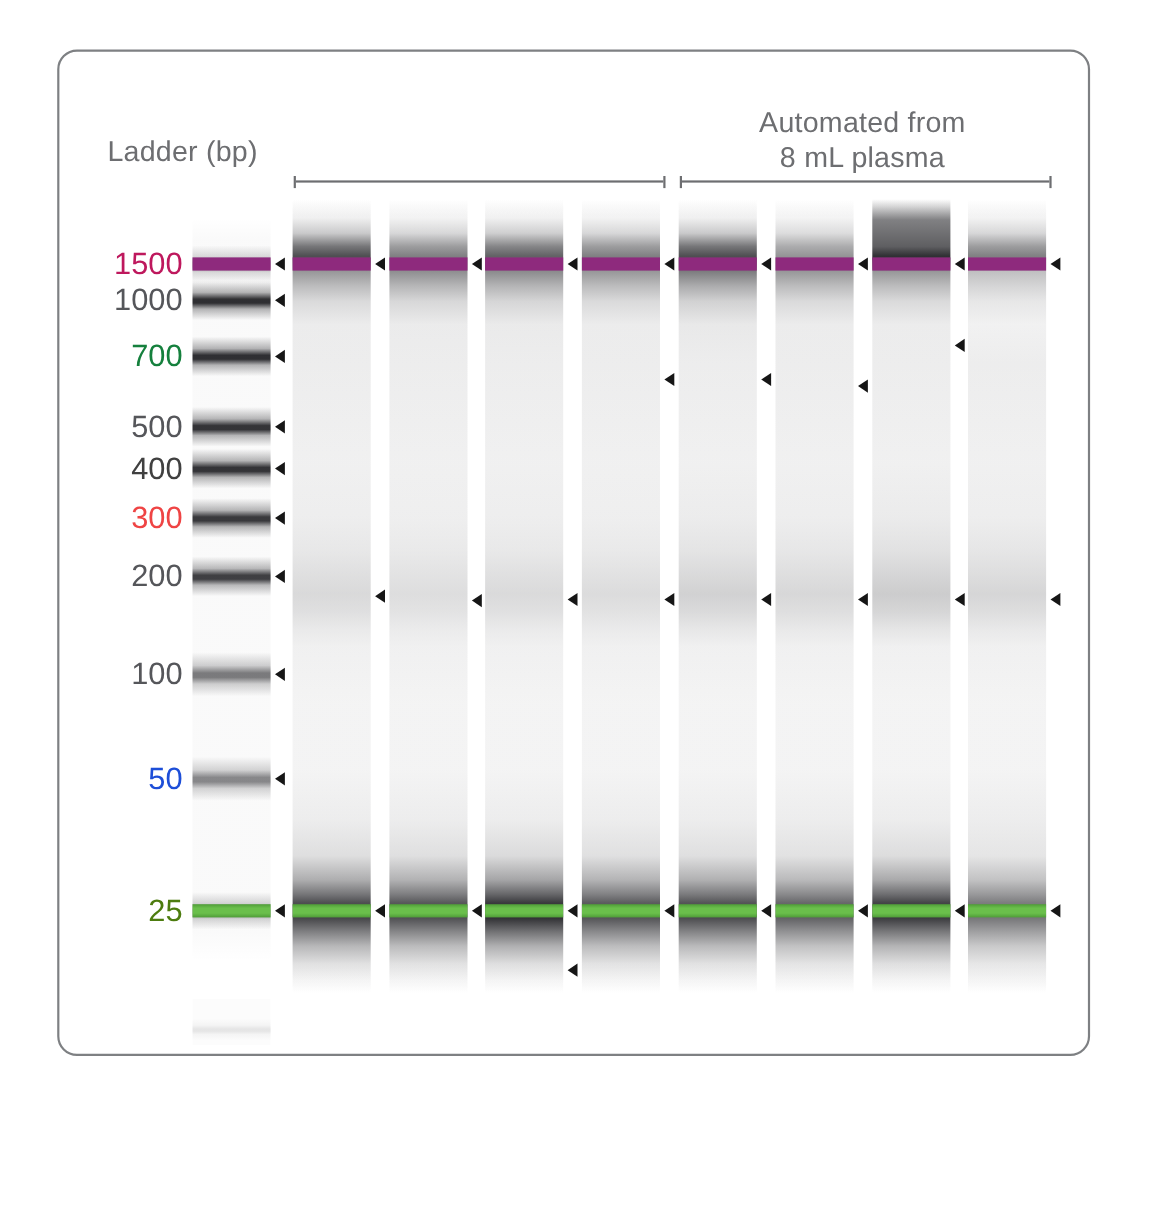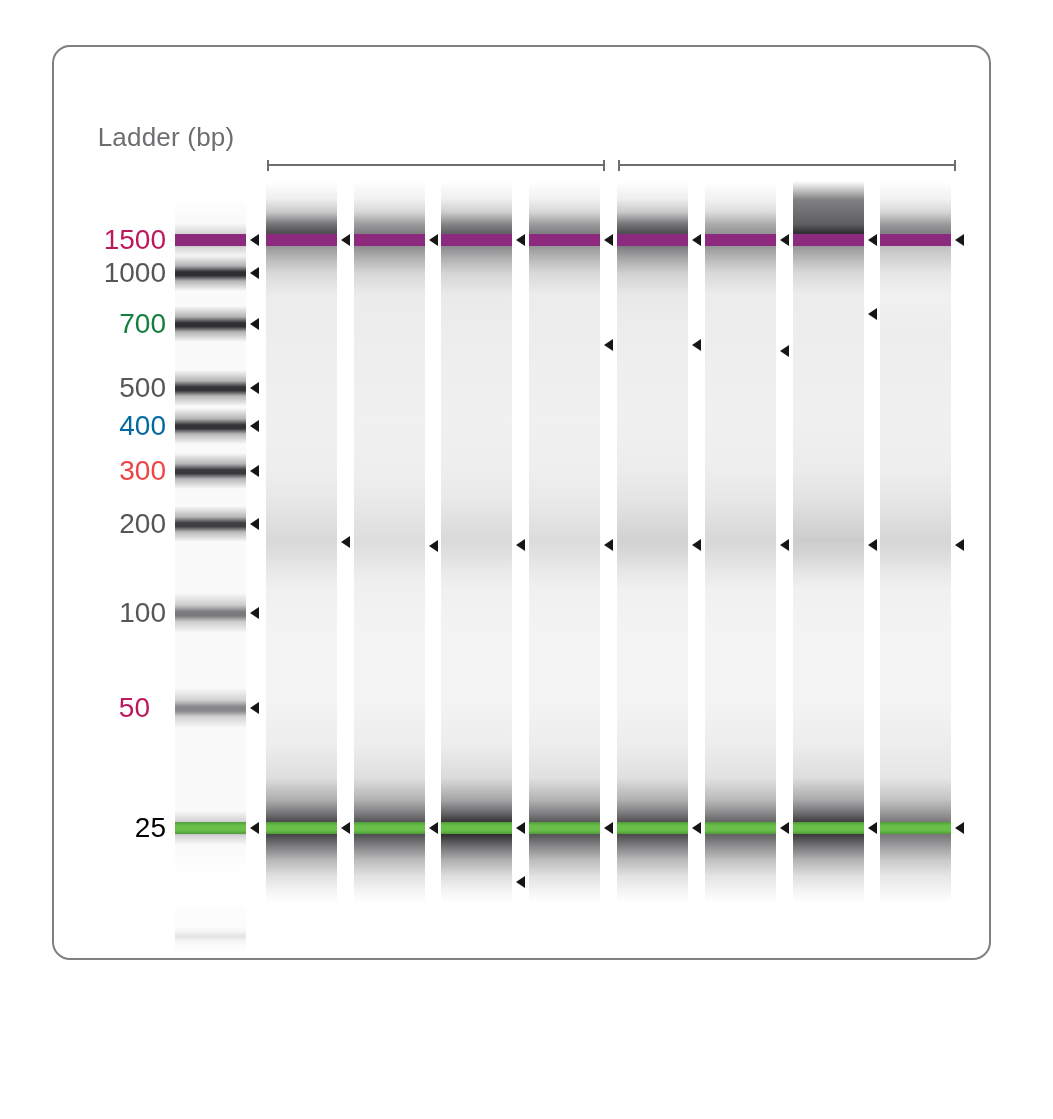--- a/index.html
+++ b/index.html
@@ -38,20 +38,24 @@
 </head>
 <body>
 
 <div class="root">
 
   <div class="panel"></div>
 
   <div class="hdr" style="left:86px; top:121px; width:160px;">Ladder (bp)</div>
 
 
+  <div class="hdr" style="left:624px; top:95px; width:320px;">
+    <span>Automated from</span><br>
+    <span>8 mL plasma</span>
+  </div>
 
   <div class="bracket" style="left:267px; top:160px; width:334px;"></div>
   <div class="bracket" style="left:618px; top:160px; width:334px;"></div>
 
   <div id="gel-area" style="position:absolute; left:0; top:0; width:1053px; height:1119px;">
       <div class="strip" style="left: 175px; top: 198px; width: 71px; height: 676px; background: linear-gradient(rgba(30, 30, 34, 0) 0%, rgba(30, 30, 34, 0.024) 3%, rgba(30, 30, 34, 0.024) 96%, rgba(30, 30, 34, 0) 100%);"></div>
       <div class="strip" style="left: 175px; top: 908px; width: 71px; height: 42px; background: rgba(30, 30, 34, 0.01);"></div>
       <div class="band" style="left: 175px; top: 926px; width: 71px; height: 20px; background: linear-gradient(rgba(30, 30, 34, 0) 0%, rgba(30, 30, 34, 0.035) 30%, rgba(30, 30, 34, 0.1) 47%, rgba(30, 30, 34, 0.1) 57%, rgba(30, 30, 34, 0.035) 72%, rgba(30, 30, 34, 0) 100%);"></div>
       <div class="ladder-num" style="left: 76px; top: 224px; color: #be185d;">1500</div>
       <div class="band" style="left: 175px; top: 223px; width: 71px; height: 34px; background: linear-gradient(rgba(30, 30, 34, 0) 0%, rgba(30, 30, 34, 0.157) 30%, rgba(30, 30, 34, 0.45) 47%, rgba(30, 30, 34, 0.45) 57%, rgba(30, 30, 34, 0.157) 72%, rgba(30, 30, 34, 0) 100%);"></div>
@@ -59,36 +63,36 @@
       <div class="marker" style="left: 250px; top: 234px;"></div>
       <div class="ladder-num" style="left: 76px; top: 257px; color: rgb(85, 86, 90);">1000</div>
       <div class="band" style="left: 175px; top: 255px; width: 71px; height: 36px; background: linear-gradient(rgba(30, 30, 34, 0) 0%, rgba(30, 30, 34, 0.32) 30%, rgba(30, 30, 34, 0.92) 47%, rgba(30, 30, 34, 0.92) 57%, rgba(30, 30, 34, 0.32) 72%, rgba(30, 30, 34, 0) 100%);"></div>
       <div class="marker" style="left: 250px; top: 267px;"></div>
       <div class="ladder-num" style="left: 76px; top: 308px; color: #15803d;">700</div>
       <div class="band" style="left: 175px; top: 306px; width: 71px; height: 36px; background: linear-gradient(rgba(30, 30, 34, 0) 0%, rgba(30, 30, 34, 0.32) 30%, rgba(30, 30, 34, 0.92) 47%, rgba(30, 30, 34, 0.92) 57%, rgba(30, 30, 34, 0.32) 72%, rgba(30, 30, 34, 0) 100%);"></div>
       <div class="marker" style="left: 250px; top: 318px;"></div>
       <div class="ladder-num" style="left: 76px; top: 372px; color: rgb(85, 86, 90);">500</div>
       <div class="band" style="left: 175px; top: 370px; width: 71px; height: 36px; background: linear-gradient(rgba(30, 30, 34, 0) 0%, rgba(30, 30, 34, 0.314) 30%, rgba(30, 30, 34, 0.9) 47%, rgba(30, 30, 34, 0.9) 57%, rgba(30, 30, 34, 0.314) 72%, rgba(30, 30, 34, 0) 100%);"></div>
       <div class="marker" style="left: 250px; top: 382px;"></div>
-      <div class="ladder-num" style="left: 76px; top: 410px; color: #0369a1;">400</div>
+      <div class="ladder-num" style="left: 76px; top: 410px; color: #404040;">400</div>
       <div class="band" style="left: 175px; top: 408px; width: 71px; height: 36px; background: linear-gradient(rgba(30, 30, 34, 0) 0%, rgba(30, 30, 34, 0.314) 30%, rgba(30, 30, 34, 0.9) 47%, rgba(30, 30, 34, 0.9) 57%, rgba(30, 30, 34, 0.314) 72%, rgba(30, 30, 34, 0) 100%);"></div>
       <div class="marker" style="left: 250px; top: 420px;"></div>
       <div class="ladder-num" style="left: 76px; top: 455px; color: #ef4444;">300</div>
       <div class="band" style="left: 175px; top: 453px; width: 71px; height: 36px; background: linear-gradient(rgba(30, 30, 34, 0) 0%, rgba(30, 30, 34, 0.31) 30%, rgba(30, 30, 34, 0.88) 47%, rgba(30, 30, 34, 0.88) 57%, rgba(30, 30, 34, 0.31) 72%, rgba(30, 30, 34, 0) 100%);"></div>
       <div class="marker" style="left: 250px; top: 465px;"></div>
       <div class="ladder-num" style="left: 76px; top: 508px; color: rgb(85, 86, 90);">200</div>
       <div class="band" style="left: 175px; top: 506px; width: 71px; height: 36px; background: linear-gradient(rgba(30, 30, 34, 0) 0%, rgba(30, 30, 34, 0.298) 30%, rgba(30, 30, 34, 0.85) 47%, rgba(30, 30, 34, 0.85) 57%, rgba(30, 30, 34, 0.298) 72%, rgba(30, 30, 34, 0) 100%);"></div>
       <div class="marker" style="left: 250px; top: 518px;"></div>
       <div class="ladder-num" style="left: 76px; top: 597px; color: rgb(85, 86, 90);">100</div>
       <div class="band" style="left: 175px; top: 593px; width: 71px; height: 40px; background: linear-gradient(rgba(30, 30, 34, 0) 0%, rgba(30, 30, 34, 0.204) 30%, rgba(30, 30, 34, 0.58) 47%, rgba(30, 30, 34, 0.58) 57%, rgba(30, 30, 34, 0.204) 72%, rgba(30, 30, 34, 0) 100%);"></div>
       <div class="marker" style="left: 250px; top: 607px;"></div>
-      <div class="ladder-num" style="left: 60px; top: 692px; color: #be185d;">50</div>
+      <div class="ladder-num" style="left: 76px; top: 692px; color: #1d4ed8;">50</div>
       <div class="band" style="left: 175px; top: 688px; width: 71px; height: 40px; background: linear-gradient(rgba(30, 30, 34, 0) 0%, rgba(30, 30, 34, 0.18) 30%, rgba(30, 30, 34, 0.52) 47%, rgba(30, 30, 34, 0.52) 57%, rgba(30, 30, 34, 0.18) 72%, rgba(30, 30, 34, 0) 100%);"></div>
       <div class="marker" style="left: 250px; top: 702px;"></div>
-      <div class="ladder-num" style="left: 76px; top: 812px; color: #000000;">25</div>
+      <div class="ladder-num" style="left: 76px; top: 812px; color: #4d7c0f;">25</div>
       <div class="band" style="left: 175px; top: 811px; width: 71px; height: 34px; background: linear-gradient(rgba(30, 30, 34, 0) 0%, rgba(30, 30, 34, 0.176) 30%, rgba(30, 30, 34, 0.5) 47%, rgba(30, 30, 34, 0.5) 57%, rgba(30, 30, 34, 0.176) 72%, rgba(30, 30, 34, 0) 100%);"></div>
       <div class="bar" style="left: 175px; top: 822px; width: 71px; height: 12px; background: linear-gradient(rgb(79, 156, 56), rgb(106, 191, 75) 30%, rgb(106, 191, 75) 68%, rgb(79, 156, 56));"></div>
       <div class="marker" style="left: 250px; top: 822px;"></div>
       <div class="lane" style="left: 266px; top: 181px; width: 71px; height: 722px; background: linear-gradient(rgba(30, 30, 34, 0) 0%, rgba(30, 30, 34, 0.035) 2.35%, rgba(30, 30, 34, 0.21) 4.29%, rgba(30, 30, 34, 0.596) 5.96%, rgba(30, 30, 34, 0.78) 7.2%, rgba(30, 30, 34, 0.44) 9.14%, rgba(30, 30, 34, 0.275) 10.94%, rgba(30, 30, 34, 0.137) 12.88%, rgba(30, 30, 34, 0.055) 15.79%, rgba(30, 30, 34, 0.05) 20.64%, rgba(30, 30, 34, 0.035) 33.1%, rgba(30, 30, 34, 0.047) 40.03%, rgba(30, 30, 34, 0.075) 44.18%, rgba(30, 30, 34, 0.114) 47.23%, rgba(30, 30, 34, 0.14) 49.72%, rgba(30, 30, 34, 0.114) 51.94%, rgba(30, 30, 34, 0.067) 54.16%, rgba(30, 30, 34, 0.035) 56.37%, rgba(30, 30, 34, 0.02) 63.57%, rgba(30, 30, 34, 0.02) 71.88%, rgba(30, 30, 34, 0.05) 78.12%, rgba(30, 30, 34, 0.118) 82.69%, rgba(30, 30, 34, 0.34) 85.73%, rgba(30, 30, 34, 0.596) 87.53%, rgba(30, 30, 34, 0.78) 88.64%, rgba(30, 30, 34, 0.808) 90.58%, rgba(30, 30, 34, 0.553) 92.24%, rgba(30, 30, 34, 0.298) 94.04%, rgba(30, 30, 34, 0.11) 96.26%, rgba(30, 30, 34, 0.03) 98.48%, rgba(30, 30, 34, 0) 100%), linear-gradient(rgba(30, 30, 34, 0) 0%, rgba(30, 30, 34, 0.03) 2%, rgba(30, 30, 34, 0.03) 96%, rgba(30, 30, 34, 0) 100%);"></div>
       <div class="bar" style="left: 266px; top: 234px; width: 71px; height: 12px; background: rgb(142, 42, 125);"></div>
       <div class="bar" style="left: 266px; top: 822px; width: 71px; height: 12px; background: linear-gradient(rgb(79, 156, 56), rgb(106, 191, 75) 30%, rgb(106, 191, 75) 68%, rgb(79, 156, 56));"></div>
       <div class="marker" style="left: 341px; top: 234px;"></div>
       <div class="marker" style="left: 341px; top: 536px;"></div>
       <div class="marker" style="left: 341px; top: 822px;"></div>
       <div class="lane" style="left: 354px; top: 181px; width: 71px; height: 722px; background: linear-gradient(rgba(30, 30, 34, 0) 0%, rgba(30, 30, 34, 0.024) 2.35%, rgba(30, 30, 34, 0.15) 4.29%, rgba(30, 30, 34, 0.42) 5.96%, rgba(30, 30, 34, 0.553) 7.2%, rgba(30, 30, 34, 0.48) 9.14%, rgba(30, 30, 34, 0.3) 10.94%, rgba(30, 30, 34, 0.15) 12.88%, rgba(30, 30, 34, 0.06) 15.79%, rgba(30, 30, 34, 0.05) 20.64%, rgba(30, 30, 34, 0.035) 33.1%, rgba(30, 30, 34, 0.043) 40.03%, rgba(30, 30, 34, 0.067) 44.18%, rgba(30, 30, 34, 0.098) 47.23%, rgba(30, 30, 34, 0.12) 49.72%, rgba(30, 30, 34, 0.098) 51.94%, rgba(30, 30, 34, 0.06) 54.16%, rgba(30, 30, 34, 0.035) 56.37%, rgba(30, 30, 34, 0.02) 63.57%, rgba(30, 30, 34, 0.02) 71.88%, rgba(30, 30, 34, 0.05) 78.12%, rgba(30, 30, 34, 0.114) 82.69%, rgba(30, 30, 34, 0.32) 85.73%, rgba(30, 30, 34, 0.56) 87.53%, rgba(30, 30, 34, 0.737) 88.64%, rgba(30, 30, 34, 0.76) 90.58%, rgba(30, 30, 34, 0.52) 92.24%, rgba(30, 30, 34, 0.28) 94.04%, rgba(30, 30, 34, 0.106) 96.26%, rgba(30, 30, 34, 0.03) 98.48%, rgba(30, 30, 34, 0) 100%), linear-gradient(rgba(30, 30, 34, 0) 0%, rgba(30, 30, 34, 0.03) 2%, rgba(30, 30, 34, 0.03) 96%, rgba(30, 30, 34, 0) 100%);"></div>

